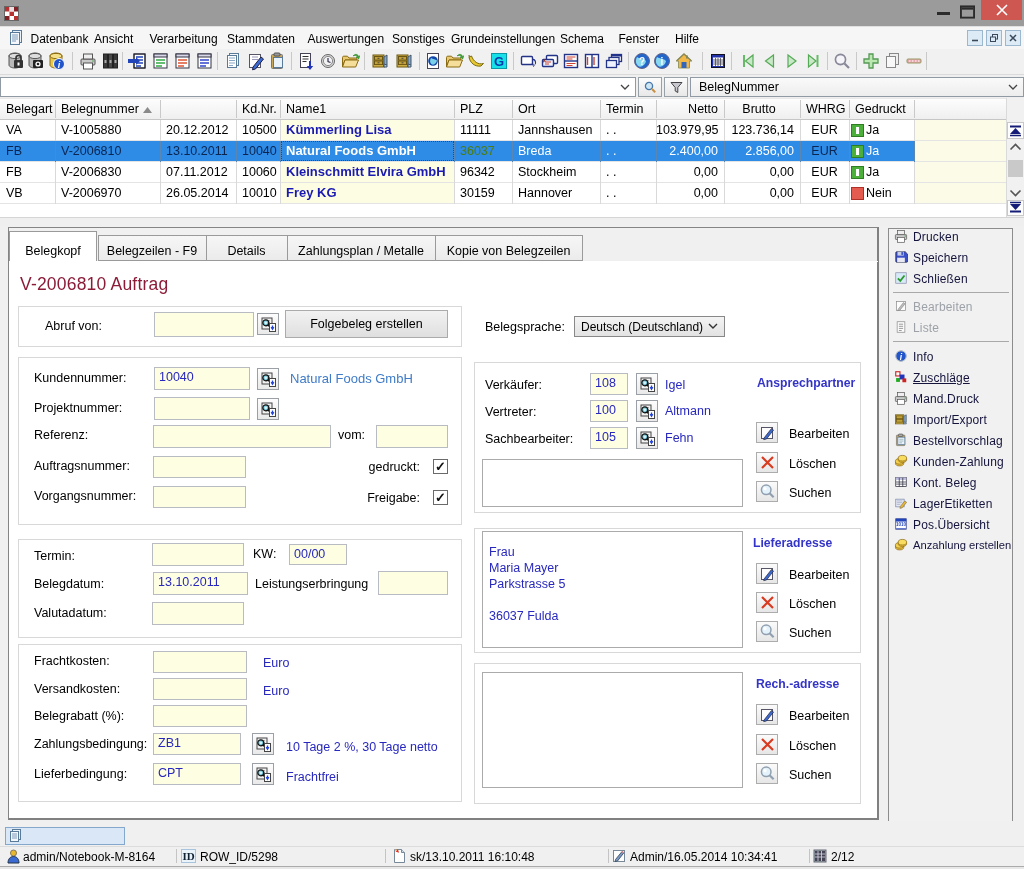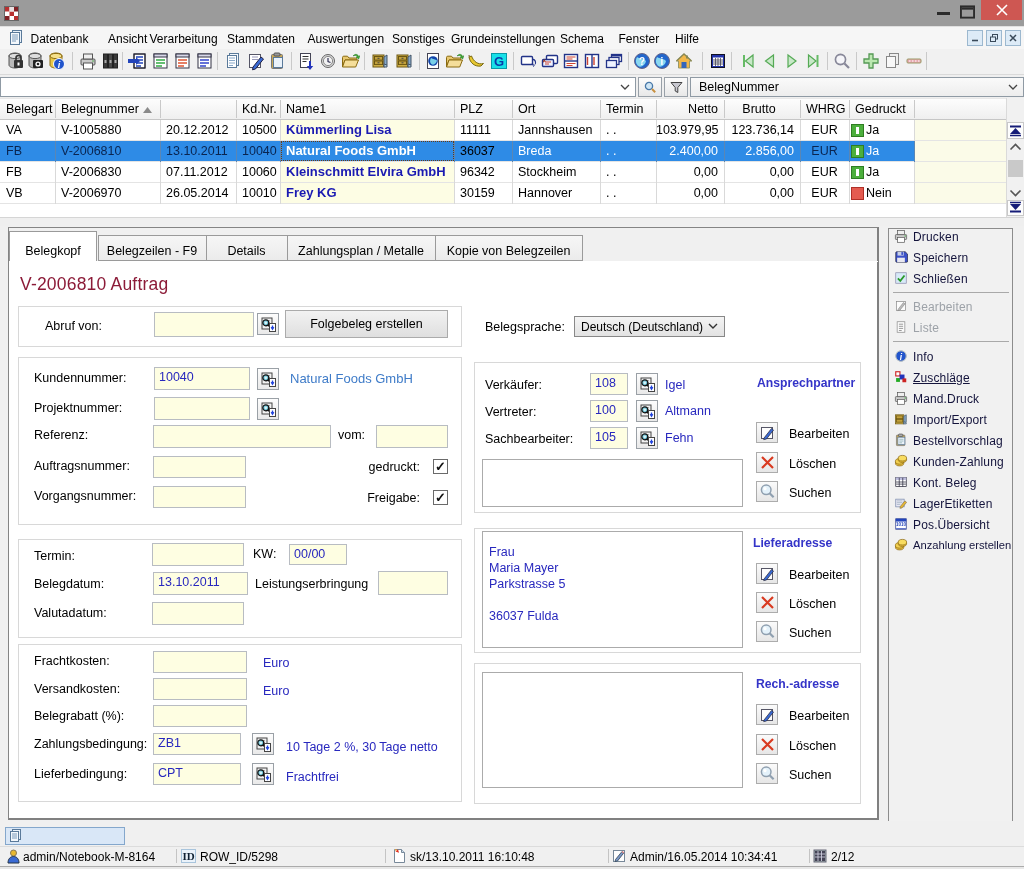--- a/index.html
+++ b/index.html
@@ -50,21 +50,21 @@
 
 <div class="ab" style="left:0;top:26px;width:1024px;height:23px;background:#F6F6F6;border-top:1px solid #E0E0E0;"></div>
 <div class="ab" style="left:9px;top:30px;">
 <svg width="15" height="16" viewBox="0 0 15 16">
         <rect x="3.5" y="0.5" width="9" height="12" fill="#EAF2FA" stroke="#5A7A9A"></rect>
         <rect x="1.5" y="2.5" width="9" height="12" fill="#F4F8FC" stroke="#5A7A9A"></rect>
         <path d="M3 5h6M3 7h6M3 9h6M3 11h4" stroke="#7A9ABA" stroke-width="1"></path>
       </svg></div>
 <div id="menuitems">
       <div class="ab" style="left:30.5px;top:32px;font-size:12px;color:#000;">Datenbank</div>
-      <div class="ab" style="left:108px;top:32px;font-size:12px;color:#000;">Ansicht</div>
+      <div class="ab" style="left:94px;top:32px;font-size:12px;color:#000;">Ansicht</div>
       <div class="ab" style="left:149.5px;top:32px;font-size:12px;color:#000;">Verarbeitung</div>
       <div class="ab" style="left:227px;top:32px;font-size:12px;color:#000;">Stammdaten</div>
       <div class="ab" style="left:307.5px;top:32px;font-size:12px;color:#000;">Auswertungen</div>
       <div class="ab" style="left:392px;top:32px;font-size:12px;color:#000;">Sonstiges</div>
       <div class="ab" style="left:451px;top:32px;font-size:12px;color:#000;">Grundeinstellungen</div>
       <div class="ab" style="left:560px;top:32px;font-size:12px;color:#000;">Schema</div>
       <div class="ab" style="left:618.5px;top:32px;font-size:12px;color:#000;">Fenster</div>
       <div class="ab" style="left:675px;top:32px;font-size:12px;color:#000;">Hilfe</div>
     </div>
 <div class="ab" style="left:967px;top:30px;width:16px;height:16px;background:#DDEBF7;border:1px solid #9CB8CF;display:flex;align-items:center;justify-content:center;">
@@ -463,21 +463,21 @@
       <div class="vline" style="left:914px;top:120px;height:21px;background:#D9D9D9;"></div>
       <div class="vline" style="left:1006px;top:120px;height:21px;background:#D9D9D9;"></div>
       <div class="ab" style="left:0;top:141px;width:914px;height:21px;background:#2E8BE6;"></div>
       <div class="ab" style="left:914px;top:141px;width:92px;height:21px;background:#FBFBE8;"></div>
       <div class="hline" style="left:0;top:161px;width:1006px;"></div>
       <div class="gcell" style="left:6px;top:141px;width:47px;color:#0A2550;">FB</div>
       <div class="gcell" style="left:61px;top:141px;width:97px;color:#0A2550;">V-2006810</div>
       <div class="gcell" style="left:166px;top:141px;width:68px;color:#0A2550;">13.10.2011</div>
       <div class="gcell" style="left:242px;top:141px;width:36px;color:#0A2550;">10040</div>
       <div class="gcell" style="left:286px;top:141px;width:166px;color:#fff;font-weight:bold;font-size:13px;">Natural Foods GmbH</div>
-      <div class="gcell" style="left:460px;top:141px;width:50px;color:#000000;">36037</div>
+      <div class="gcell" style="left:460px;top:141px;width:50px;color:#4d7c0f;">36037</div>
       <div class="gcell" style="left:518px;top:141px;width:80px;color:#fff;">Breda</div>
       <div class="gcell" style="left:606px;top:141px;width:48px;color:#fff;">. .</div>
       <div class="gcell" style="left:656px;top:141px;width:62px;text-align:right;color:#fff;">2.400,00</div>
       <div class="gcell" style="left:724px;top:141px;width:70px;text-align:right;color:#fff;">2.856,00</div>
       <div class="gcell" style="left:800px;top:141px;width:49px;text-align:center;color:#0A2550;">EUR</div>
       <svg class="ab" style="left:851px;top:145px;" width="13" height="13">
         <rect x="0.5" y="0.5" width="12" height="12" fill="#4CAF3C" stroke="#2E7D22"></rect>
         <rect x="5" y="3" width="3" height="7" fill="#fff"></rect>
       </svg>
       <div class="gcell" style="left:866px;top:141px;width:48px;color:#fff;">Ja</div>

